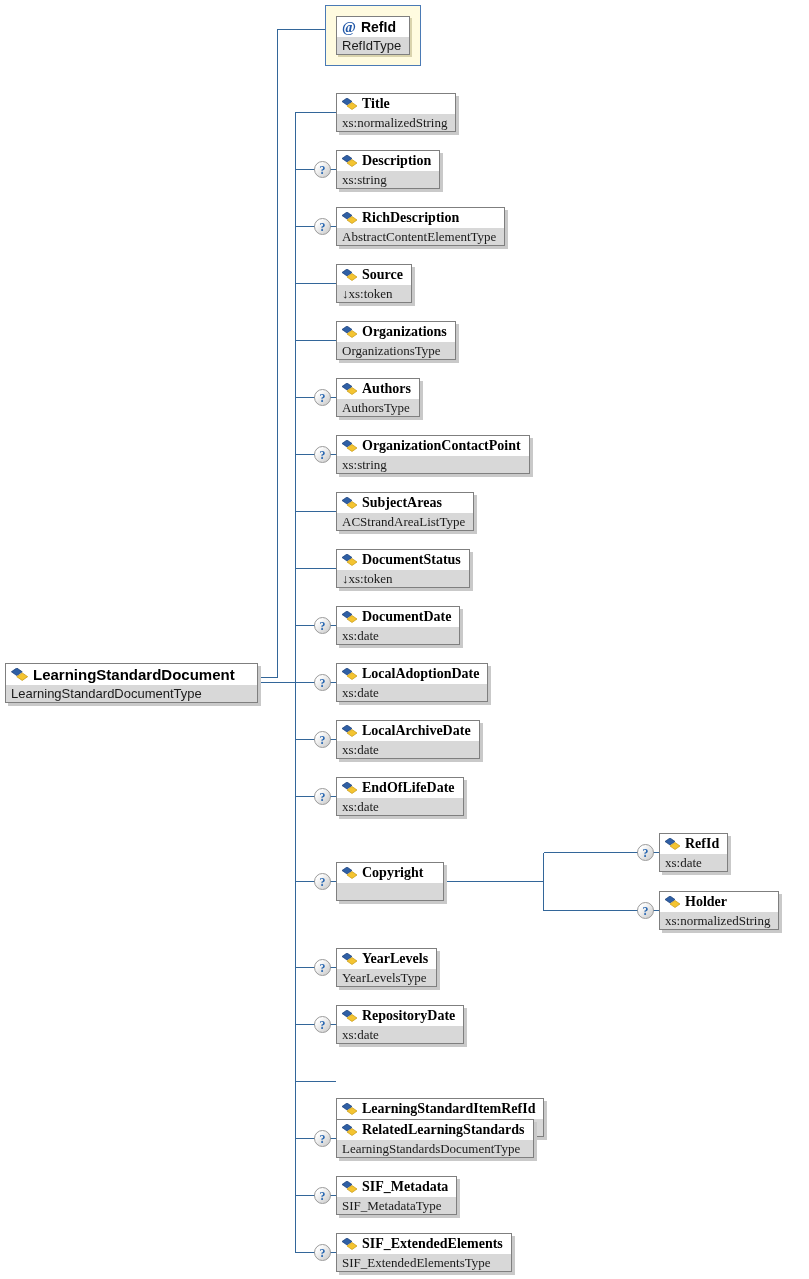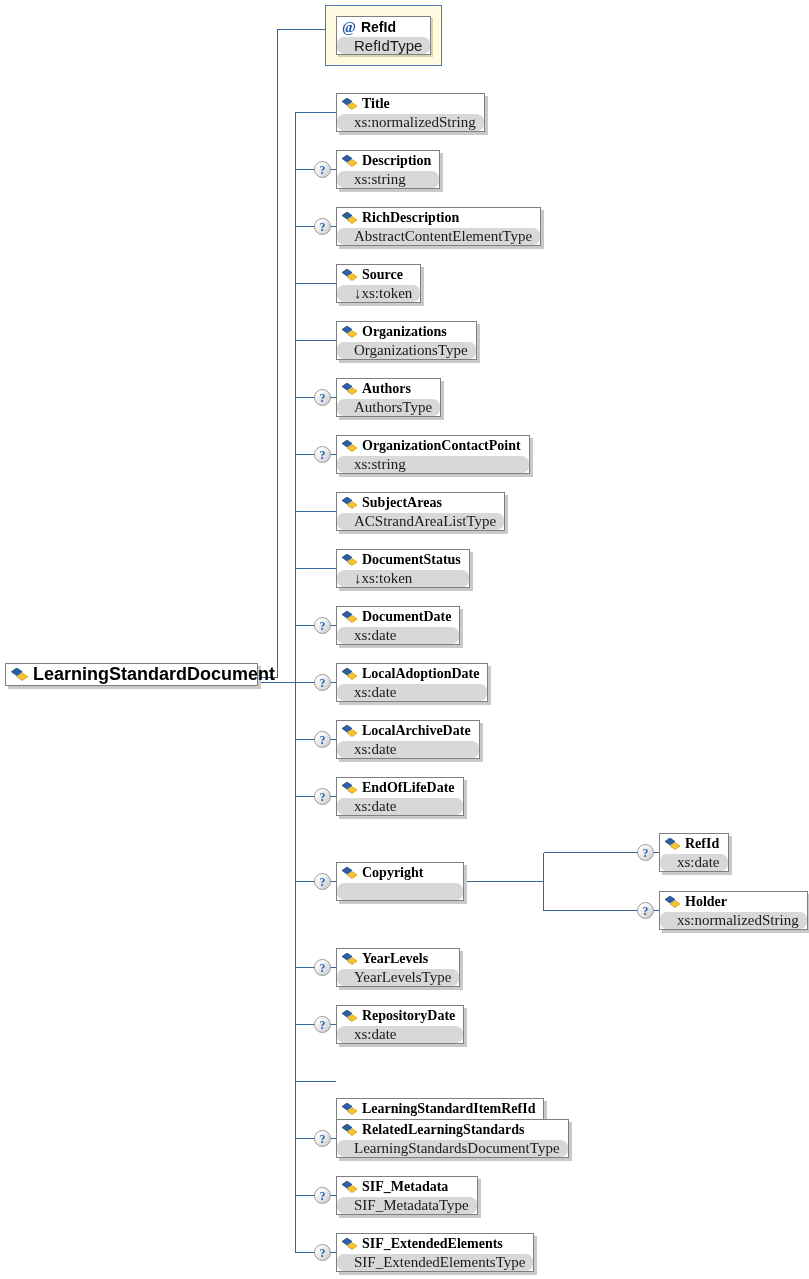--- a/index.html
+++ b/index.html
@@ -25,44 +25,43 @@
     display:flex;align-items:center;
     height:20px;
     padding:0 8px 0 5px;
     gap:5px;
     font-weight:bold;
     font-size:14px;
     color:#000;
   }
   .type-row{
     height:17px;line-height:17px;
-    padding:0 8px 0 17px;
+    padding:0 8px 0 5px;
     background:#d8d8d8;
-    font-size:15px;
+    font-size:13px;
     color:#1a1a1a;
-    border-radius:7px;
   }
   .row{position:absolute;font-family:Liberation Serif, serif;}
   .qmark{
     position:absolute;
     left:-22px;top:11px;
     width:17px;height:17px;
     border-radius:50%;
     border:1px solid #9a9a9a;
     background:linear-gradient(135deg,#fefefe 20%,#cfcfcf 90%);
     color:#2766b0;
     font-weight:bold;
     font-size:12px;
     line-height:16px;
     text-align:center;
     box-sizing:border-box;
   }
   
   #root-node{position:absolute;left:5px;top:663px;width:253px;}
-  #root-node .name-row{height:21px;font-size:18px;}
+  #root-node .name-row{height:21px;font-size:15px;}
   
   #attr-panel{
     position:absolute;left:325px;top:5px;
     padding:10px;
     background:#fffbe0;
     border:1px solid #4a7ab5;
   }
   #attr-panel .node{box-shadow:2px 2px 0 #d9d3ad;}
   .at-glyph{
     color:#2057a7;font-weight:bold;font-size:15px;font-family:"Liberation Serif",serif;
@@ -89,20 +88,21 @@
   </div>
 
   <div id="root-node" class="node">
     <div class="name-row">
       <svg class="el-icon" width="17" height="13" viewBox="0 0 15 12">
         <polygon points="5,0 10,3.5 5,7 0,3.5" fill="#2f5fa5" stroke="#173c75" stroke-width="0.7"></polygon>
         <polygon points="10,4.5 15,8 10,11.5 5,8" fill="#f4c431" stroke="#c79810" stroke-width="0.7"></polygon>
       </svg>
       <span>LearningStandardDocument</span>
     </div>
+    <div class="type-row">LearningStandardDocumentType</div>
   </div>
 
   <div id="rows">
       <div class="row" style="left: 336px; top: 93px;"><div class="node"><div class="name-row">
             <svg class="el-icon" width="15" height="12" viewBox="0 0 15 12">
               <polygon points="5,0 10,3.5 5,7 0,3.5" fill="#2f5fa5" stroke="#173c75" stroke-width="0.7"></polygon>
               <polygon points="10,4.5 15,8 10,11.5 5,8" fill="#f4c431" stroke="#c79810" stroke-width="0.7"></polygon>
             </svg>
             <span>Title</span>
           </div><div class="type-row">xs:normalizedString</div></div></div>
@@ -225,21 +225,21 @@
             </svg>
             <span>SIF_Metadata</span>
           </div><div class="type-row">SIF_MetadataType</div></div></div>
       <div class="row" style="left: 336px; top: 1233px;"><span class="qmark">?</span><div class="node"><div class="name-row">
             <svg class="el-icon" width="15" height="12" viewBox="0 0 15 12">
               <polygon points="5,0 10,3.5 5,7 0,3.5" fill="#2f5fa5" stroke="#173c75" stroke-width="0.7"></polygon>
               <polygon points="10,4.5 15,8 10,11.5 5,8" fill="#f4c431" stroke="#c79810" stroke-width="0.7"></polygon>
             </svg>
             <span>SIF_ExtendedElements</span>
           </div><div class="type-row">SIF_ExtendedElementsType</div></div></div>
-      <div class="row" style="left: 336px; top: 862px;"><span class="qmark">?</span><div class="node" style="width: 128px;"><div class="name-row">
+      <div class="row" style="left: 336px; top: 862px;"><span class="qmark">?</span><div class="node" style="width: 108px;"><div class="name-row">
             <svg class="el-icon" width="15" height="12" viewBox="0 0 15 12">
               <polygon points="5,0 10,3.5 5,7 0,3.5" fill="#2f5fa5" stroke="#173c75" stroke-width="0.7"></polygon>
               <polygon points="10,4.5 15,8 10,11.5 5,8" fill="#f4c431" stroke="#c79810" stroke-width="0.7"></polygon>
             </svg>
             <span>Copyright</span>
           </div><div class="type-row">&nbsp;</div></div></div>
       <div class="row" style="left: 659px; top: 833px;"><span class="qmark">?</span><div class="node"><div class="name-row">
             <svg class="el-icon" width="15" height="12" viewBox="0 0 15 12">
               <polygon points="5,0 10,3.5 5,7 0,3.5" fill="#2f5fa5" stroke="#173c75" stroke-width="0.7"></polygon>
               <polygon points="10,4.5 15,8 10,11.5 5,8" fill="#f4c431" stroke="#c79810" stroke-width="0.7"></polygon>

